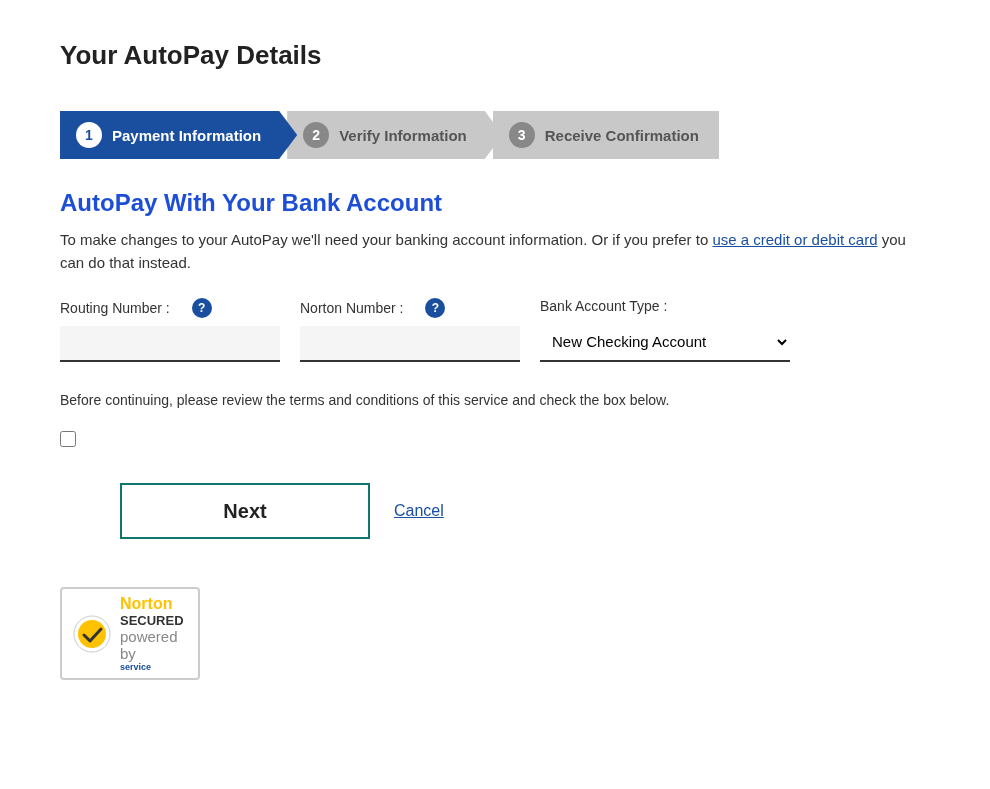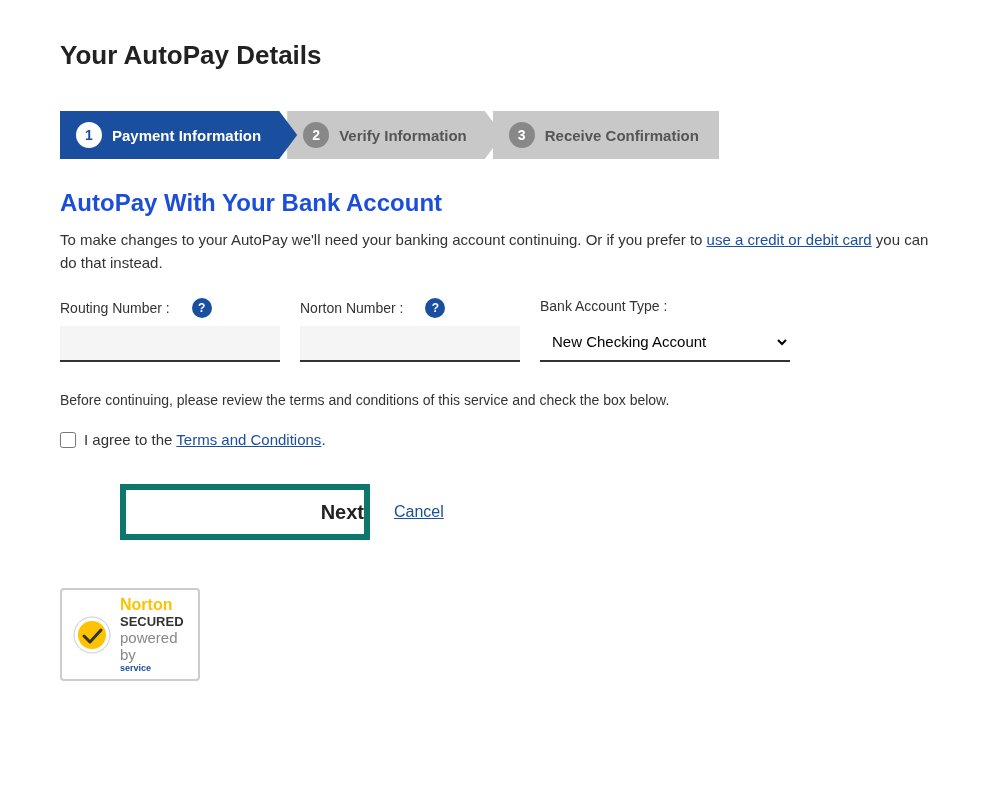--- a/index.html
+++ b/index.html
@@ -183,26 +183,25 @@
       display: flex;
       align-items: center;
       gap: 24px;
       margin-bottom: 48px;
       margin-left: 60px;
     }
     .btn-next {
       width: 250px;
       height: 56px;
       background: #fff;
-      border: 6px solid #0f766e;
+      border: 2px solid #0f766e;
       font-size: 20px;
       font-weight: bold;
       color: #222;
       cursor: pointer;
-      text-align: right;
     }
     .btn-cancel {
       background: none;
       border: none;
       color: #1a4fa0;
       font-size: 16px;
       text-decoration: underline;
       cursor: pointer;
     }
 
@@ -261,21 +260,21 @@
   </div>
   <div class="step step-last">
     <span class="step-num">3</span>
     <span>Receive Confirmation</span>
   </div>
 </div>
 
 <h2 class="section-title">AutoPay With Your Bank Account</h2>
 
 <p class="description">
-  <span>To make changes to your AutoPay we'll need your banking account continuing. Or if you prefer to </span><a>use a credit or debit card</a><span> you can do that instead.</span>
+  <span>To make changes to your AutoPay we'll need your banking account information. Or if you prefer to </span><a>use a credit or debit card</a><span> you can do that instead.</span>
 </p>
 
 <div class="form-row">
 
   <div class="form-group">
     <label class="form-label">
       <span>Routing Number :</span>
       <span class="help-icon">?</span>
     </label>
     <input class="form-input" type="text" placeholder="" style="">
@@ -297,23 +296,20 @@
       <option>Existing Checking Account</option>
       <option>Existing Savings Account</option>
     </select>
   </div>
 </div>
 
 <p class="terms-notice">Before continuing, please review the terms and conditions of this service and check the box below.</p>
 
 <div class="checkbox-row">
   <input type="checkbox" id="terms-checkbox" style="">
-  <label for="terms-checkbox">
-    <span>I agree to the </span><a>Terms and Conditions</a><span>.</span>
-  </label>
 </div>
 
 <div class="button-row">
   <button class="btn-next">Next</button>
   <button class="btn-cancel">Cancel</button>
 </div>
 
 <div class="norton-badge">
 
   <svg class="norton-checkmark" viewBox="0 0 40 40" xmlns="http://www.w3.org/2000/svg">

